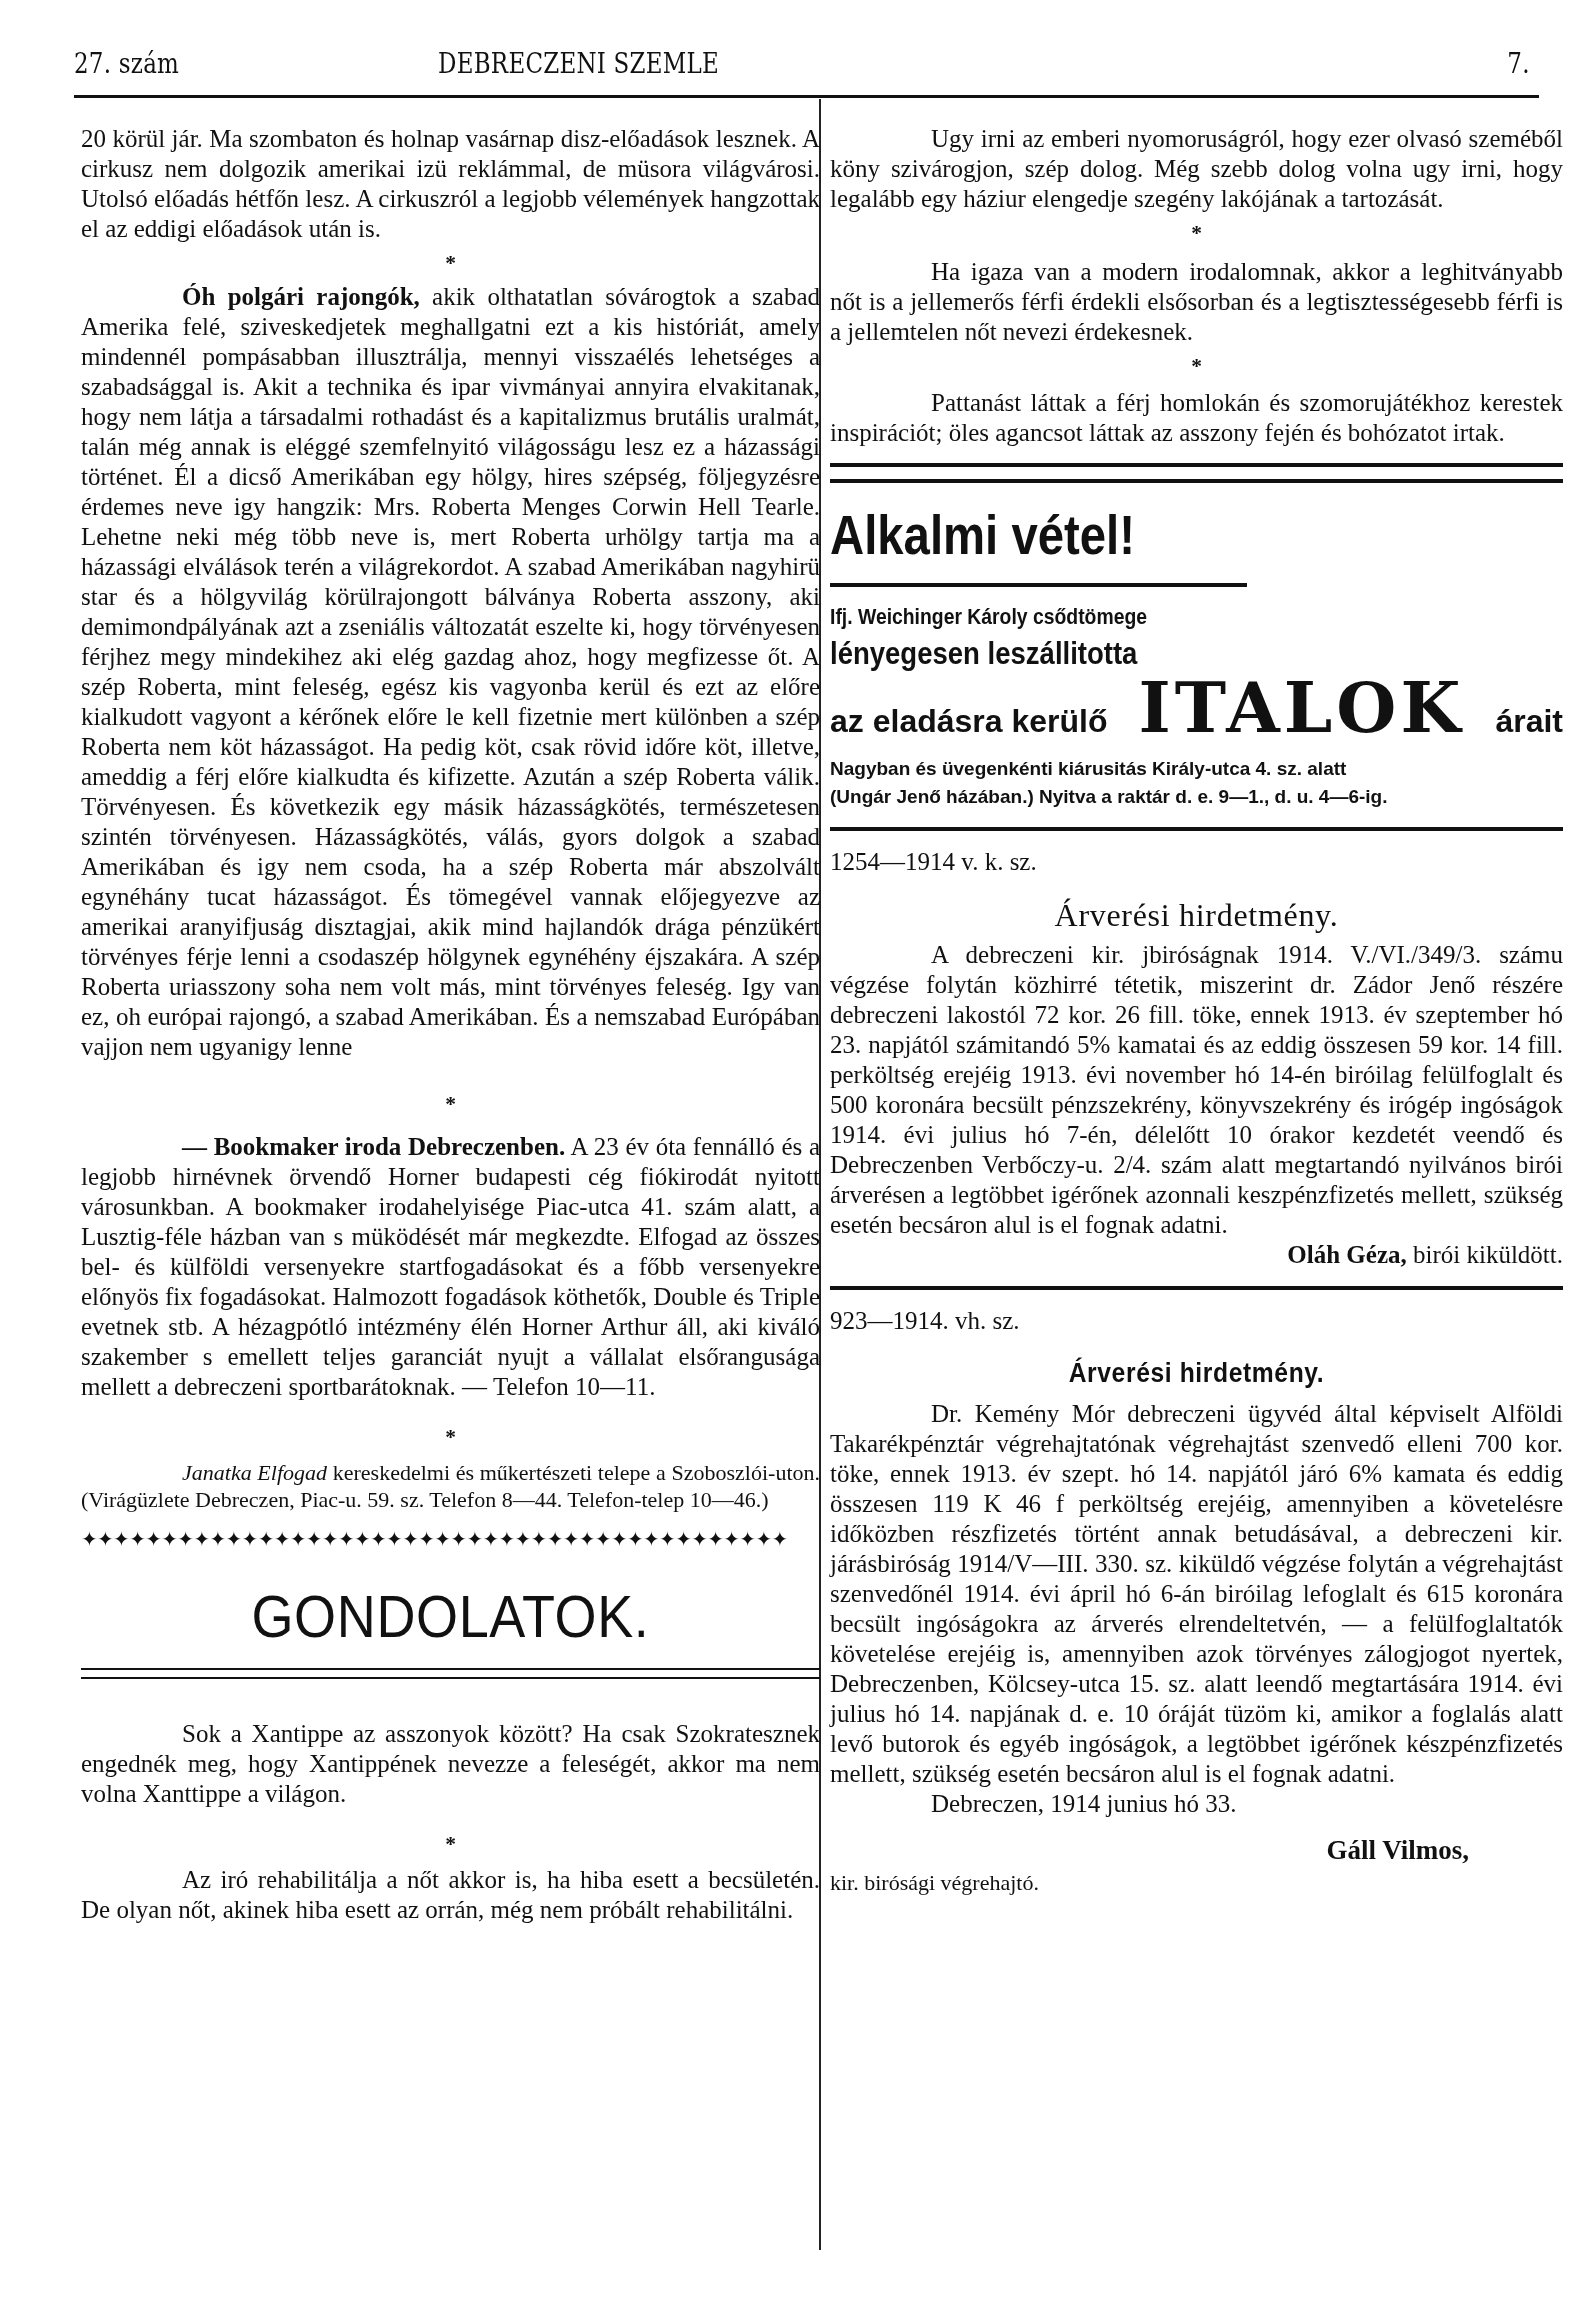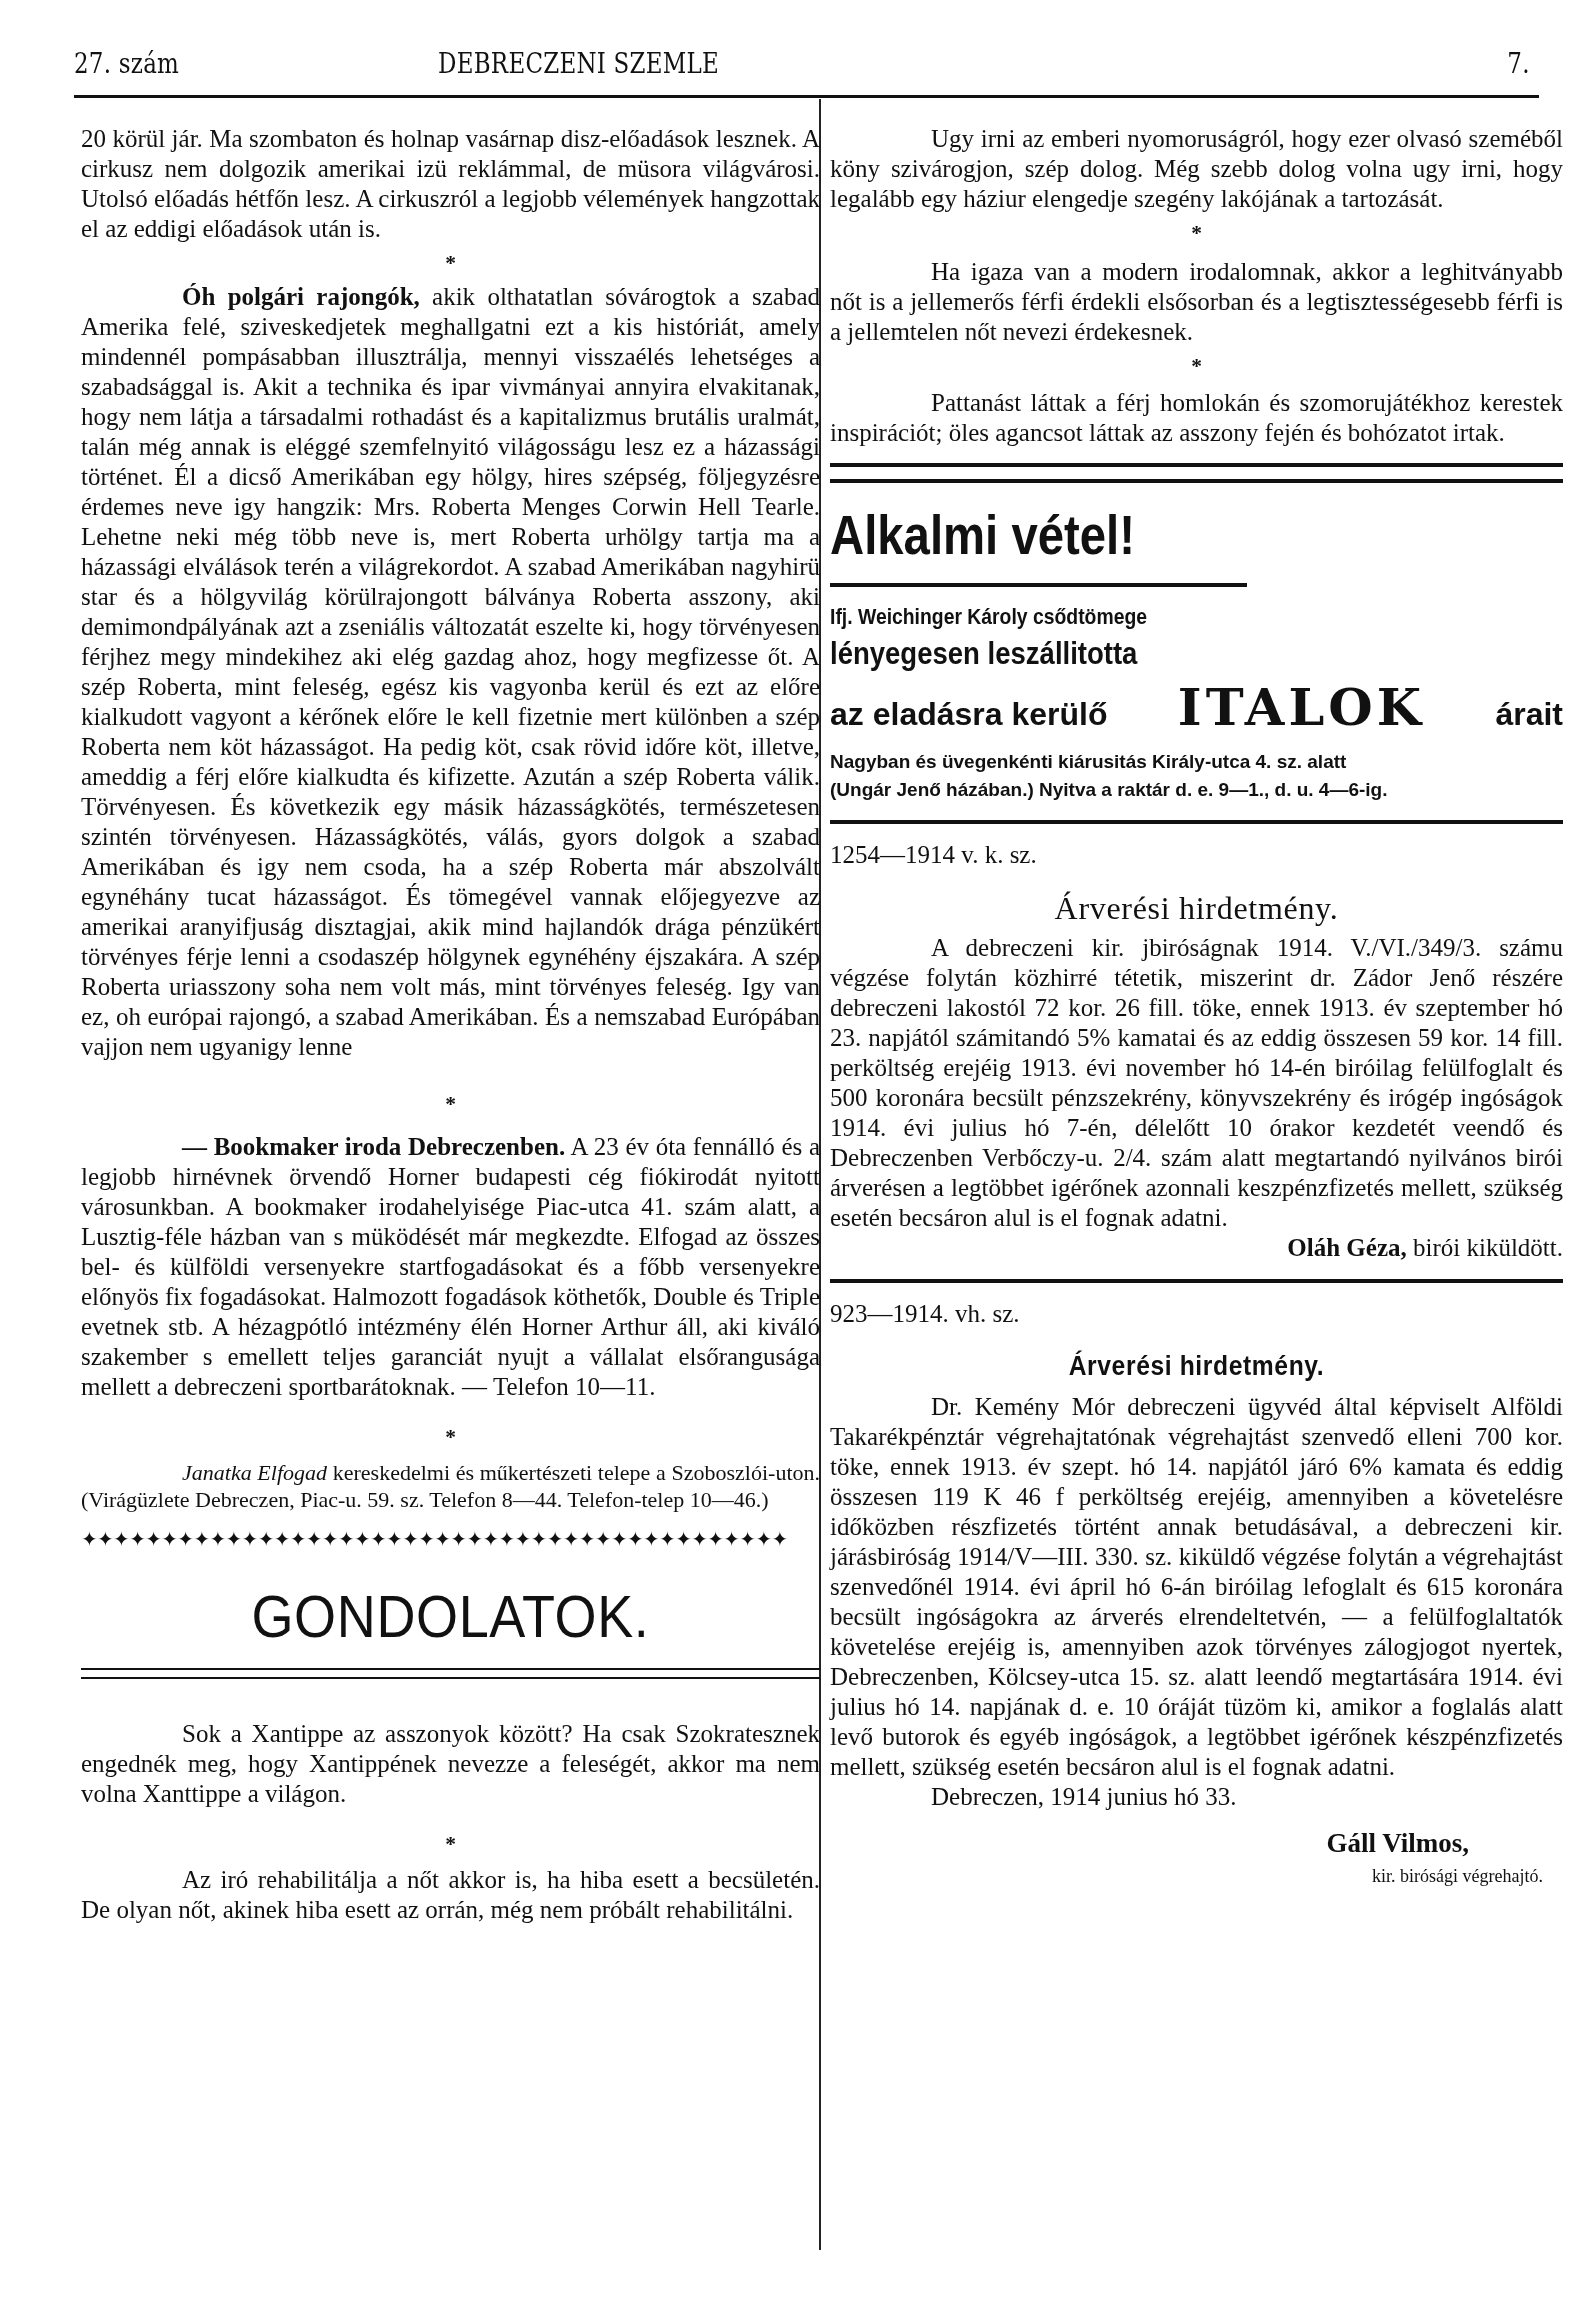--- a/index.html
+++ b/index.html
@@ -35,29 +35,29 @@
   .diamonds { font-size: 20px; letter-spacing: -0.7px; white-space: nowrap; overflow: hidden; margin: 13.4px 0 0 0; height: 27px; line-height: 27px; }
   .gond-title { text-align: center; font-family: "Liberation Sans", sans-serif; font-size: 60px; line-height: 74px; margin: 27px 0 13.4px 0; letter-spacing: 0.7px; transform: scaleX(0.9); }
   .double-rule { height: 6.7px; border-top: 2px solid #111; border-bottom: 2px solid #111; margin: 0 0 40px 0; }
 
   .thick-double { height: 12px; border-top: 4px solid #111; border-bottom: 4px solid #111; margin: 15px 0 20px 0; }
   .ad-title { font-family: "Liberation Sans", sans-serif; font-weight: bold; font-size: 55px; line-height: 65px; margin: 0; transform: scaleX(0.86); transform-origin: left center; white-space: nowrap; }
   .ad-rule { width: 417px; height: 4px; background: #111; margin: 15px 0 15px 0; }
   .ad-line1 { font-family: "Liberation Sans", sans-serif; font-weight: bold; font-size: 22px; line-height: 30px; transform: scaleX(0.88); transform-origin: left center; white-space: nowrap; }
   .ad-line2 { font-family: "Liberation Sans", sans-serif; font-weight: bold; font-size: 32px; line-height: 42px; transform: scaleX(0.86); transform-origin: left center; white-space: nowrap; }
   .ad-line3 { display: flex; align-items: baseline; justify-content: space-between; font-family: "Liberation Sans", sans-serif; font-weight: bold; font-size: 32px; line-height: 67px; white-space: nowrap; }
-  .ad-line3 .big { font-family: "DejaVu Serif", serif; font-size: 51px; letter-spacing: 4px; text-align: center; }
+  .ad-line3 .big { font-family: "DejaVu Serif", serif; font-size: 69px; letter-spacing: 4px; text-align: center; }
   .ad-small { font-family: "Liberation Sans", sans-serif; font-weight: bold; font-size: 19px; line-height: 28px; white-space: nowrap; }
   .single-rule { height: 4px; background: #111; margin: 16px 0 16px 0; }
   .ref { font-size: 25px; line-height: 30px; margin: 6.7px 0 17.5px 0; }
   .notice-title { text-align: center; font-size: 32px; line-height: 40px; margin: 0 0 5.4px 0; letter-spacing: 0.7px; }
   .notice-title.bold { font-weight: bold; font-family: "Liberation Sans", sans-serif; font-size: 28px; transform: scaleX(0.88); }
   .sign { text-align: right; font-size: 25px; line-height: 30px; margin: 0; }
   .sign-name { text-align: right; font-weight: bold; font-size: 27px; line-height: 36px; padding-right: 94px; margin-top: 13.4px; }
-  .sign-title { text-align: right; font-size: 18px; line-height: 30px; padding-right: 20px; }
+  .sign-title { text-align: left; font-size: 22px; line-height: 30px; padding-right: 20px; }
 </style>
 </head>
 <body>
 
 <div class="header">
   <span class="hl">27. szám</span>
   <span class="hc">DEBRECZENI SZEMLE</span>
   <span class="hr">7.</span>
 </div>
 <div class="header-rule"></div>

